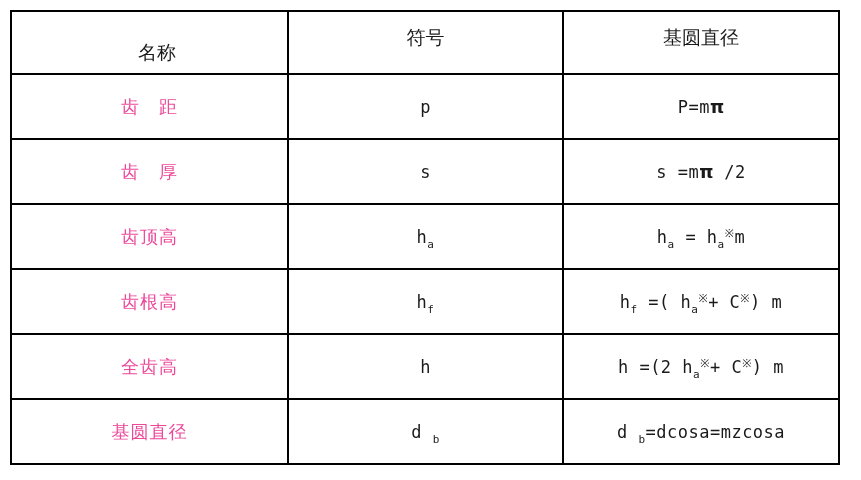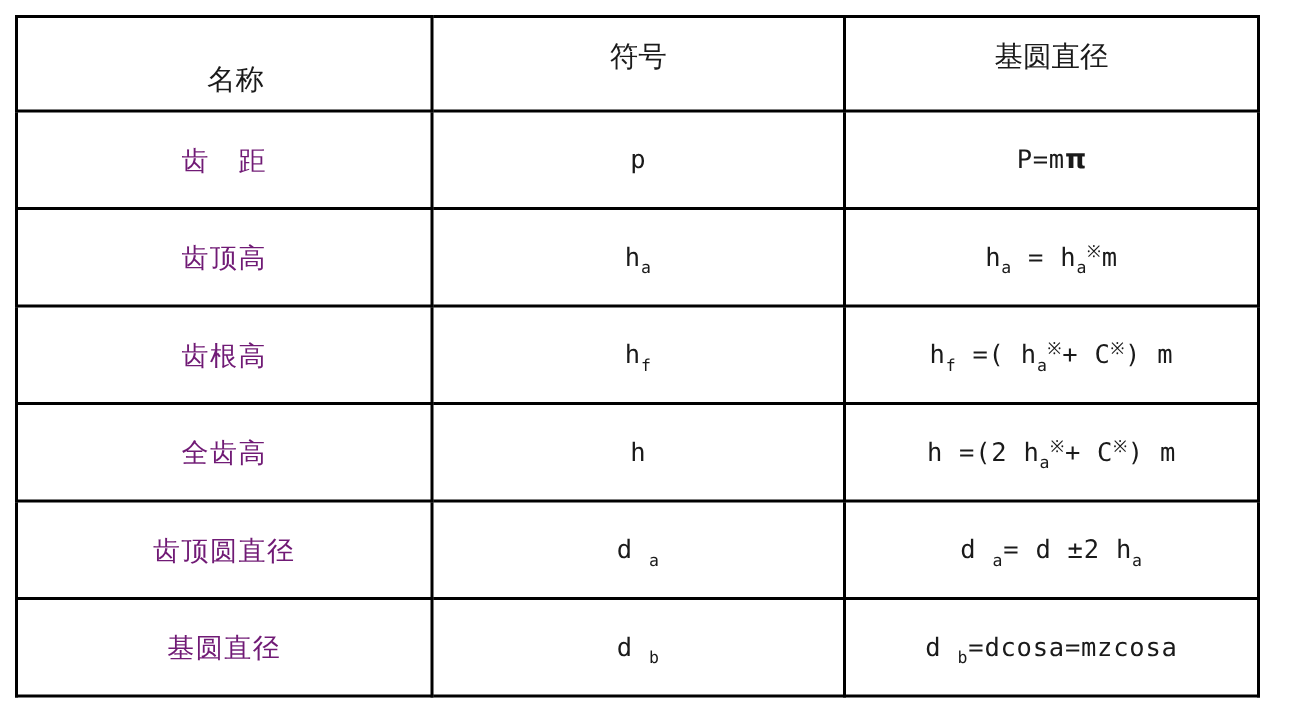--- a/index.html
+++ b/index.html
@@ -48,21 +48,21 @@
   th.h-top {
     vertical-align: top;
     padding-top: 13px;
   }
   .gear-table td {
     text-align: center;
     vertical-align: middle;
   }
   td.c-name {
     font-size: 18px;
-    color: #701a75;
+    color: #ec4899;
     letter-spacing: 1px;
   }
   td.c-sym,
   td.c-form {
     font-family: "DejaVu Sans Mono", "Liberation Mono", monospace;
     font-size: 17px;
     color: #1a1a1a;
     letter-spacing: 0.5px;
   }
   .gear-table sub {
@@ -99,39 +99,39 @@
         <th class="h-top">基圆直径</th>
       </tr>
     </thead>
     <tbody>
       <tr>
         <td class="c-name">齿　距</td>
         <td class="c-sym">p</td>
         <td class="c-form">P=m<span class="pi">π</span></td>
       </tr>
       <tr>
+        <td class="c-name">齿　厚</td>
+        <td class="c-sym">s</td>
+        <td class="c-form">s =m<span class="pi">π</span> /2</td>
+      </tr>
+      <tr>
         <td class="c-name">齿顶高</td>
         <td class="c-sym">h<sub>a</sub></td>
         <td class="c-form">h<sub>a</sub> = h<sub>a</sub><sup>※</sup>m</td>
       </tr>
       <tr>
         <td class="c-name">齿根高</td>
         <td class="c-sym">h<sub>f</sub></td>
         <td class="c-form">h<sub>f</sub> =( h<sub>a</sub><sup>※</sup>+ C<sup>※</sup>) m</td>
       </tr>
       <tr>
         <td class="c-name">全齿高</td>
         <td class="c-sym">h</td>
         <td class="c-form">h =(2 h<sub>a</sub><sup>※</sup>+ C<sup>※</sup>) m</td>
       </tr>
       <tr>
-        <td class="c-name">齿顶圆直径</td>
-        <td class="c-sym">d <sub>a</sub></td>
-        <td class="c-form">d <sub>a</sub>= d ±2 h<sub>a</sub></td>
-      </tr>
-      <tr>
         <td class="c-name">基圆直径</td>
         <td class="c-sym">d <sub>b</sub></td>
         <td class="c-form">d <sub>b</sub>=dcosa=mzcosa</td>
       </tr>
     </tbody>
   </table>
 </div>
 
 </body></html>

